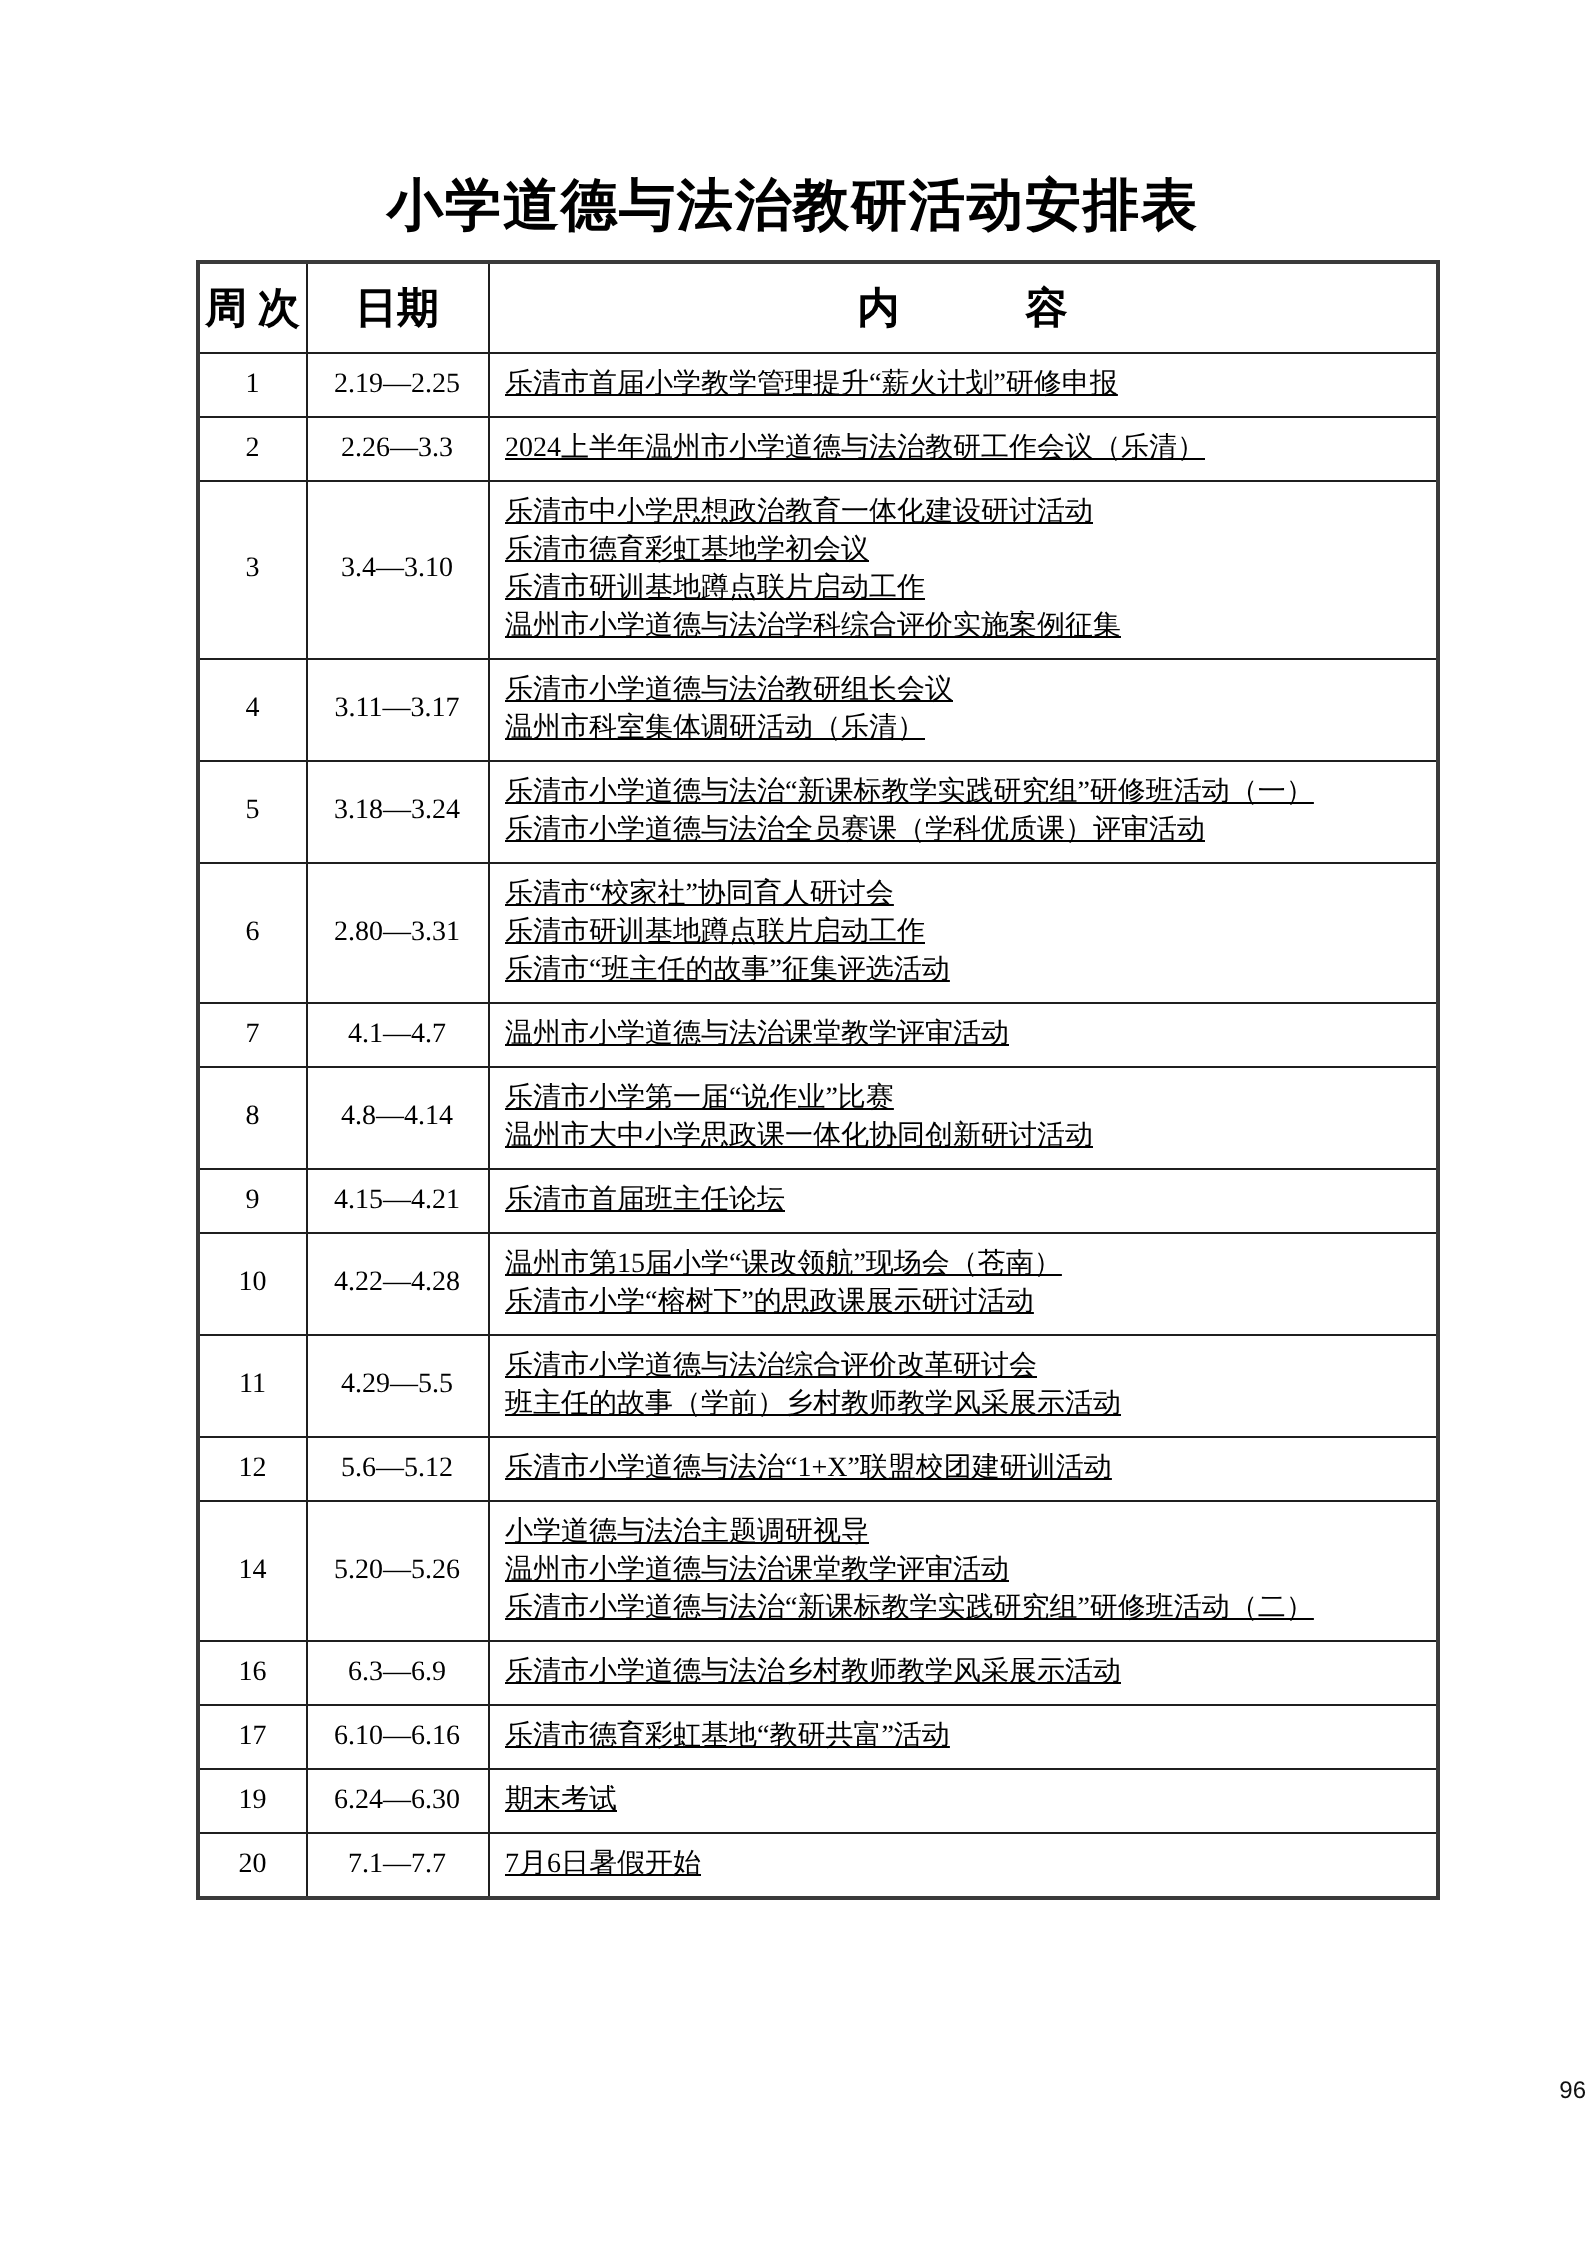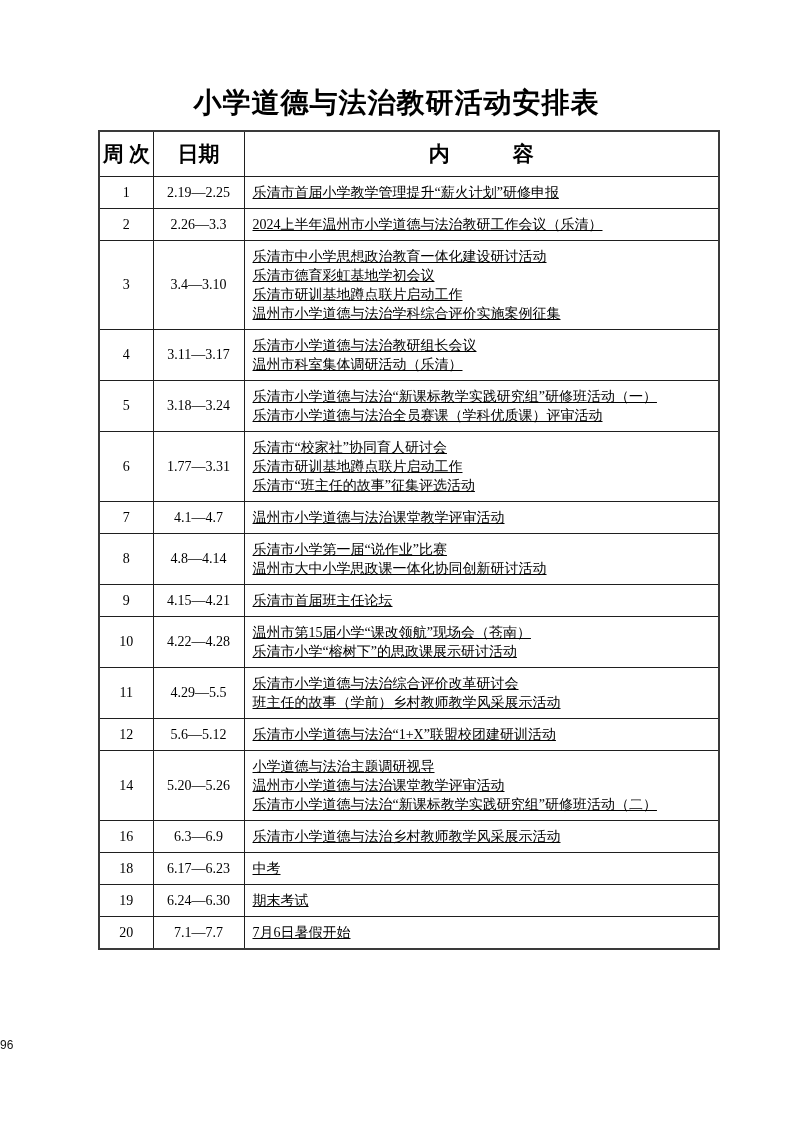--- a/index.html
+++ b/index.html
@@ -68,21 +68,21 @@
     line-height: 19px;
   }
   .col-week  { width: 54px; }
   .col-date  { width: 91px; }
   .col-content { width: 475px; }
   .page-number {
     position: absolute;
     top: 1038px;
     left: 0;
     width: 100%;
-    text-align: left;
+    text-align: right;
     font-size: 12px;
     font-family: "Liberation Sans", "DejaVu Sans", sans-serif;
     color: #111;
   }
 </style>
 </head>
 <body>
 
 <div class="page">
 
@@ -137,21 +137,21 @@
         <tr>
           <td class="week-cell">5</td>
           <td class="date-cell">3.18—3.24</td>
           <td class="content-cell">
             <div class="line">乐清市小学道德与法治“新课标教学实践研究组”研修班活动（一）</div>
             <div class="line">乐清市小学道德与法治全员赛课（学科优质课）评审活动</div>
           </td>
         </tr>
         <tr>
           <td class="week-cell">6</td>
-          <td class="date-cell">1.77—3.31</td>
+          <td class="date-cell">2.80—3.31</td>
           <td class="content-cell">
             <div class="line">乐清市“校家社”协同育人研讨会</div>
             <div class="line">乐清市研训基地蹲点联片启动工作</div>
             <div class="line">乐清市“班主任的故事”征集评选活动</div>
           </td>
         </tr>
         <tr>
           <td class="week-cell">7</td>
           <td class="date-cell">4.1—4.7</td>
           <td class="content-cell">
@@ -206,24 +206,24 @@
           </td>
         </tr>
         <tr>
           <td class="week-cell">16</td>
           <td class="date-cell">6.3—6.9</td>
           <td class="content-cell">
             <div class="line">乐清市小学道德与法治乡村教师教学风采展示活动</div>
           </td>
         </tr>
         <tr>
-          <td class="week-cell">18</td>
-          <td class="date-cell">6.17—6.23</td>
-          <td class="content-cell">
-            <div class="line">中考</div>
+          <td class="week-cell">17</td>
+          <td class="date-cell">6.10—6.16</td>
+          <td class="content-cell">
+            <div class="line">乐清市德育彩虹基地“教研共富”活动</div>
           </td>
         </tr>
         <tr>
           <td class="week-cell">19</td>
           <td class="date-cell">6.24—6.30</td>
           <td class="content-cell">
             <div class="line">期末考试</div>
           </td>
         </tr>
         <tr>

